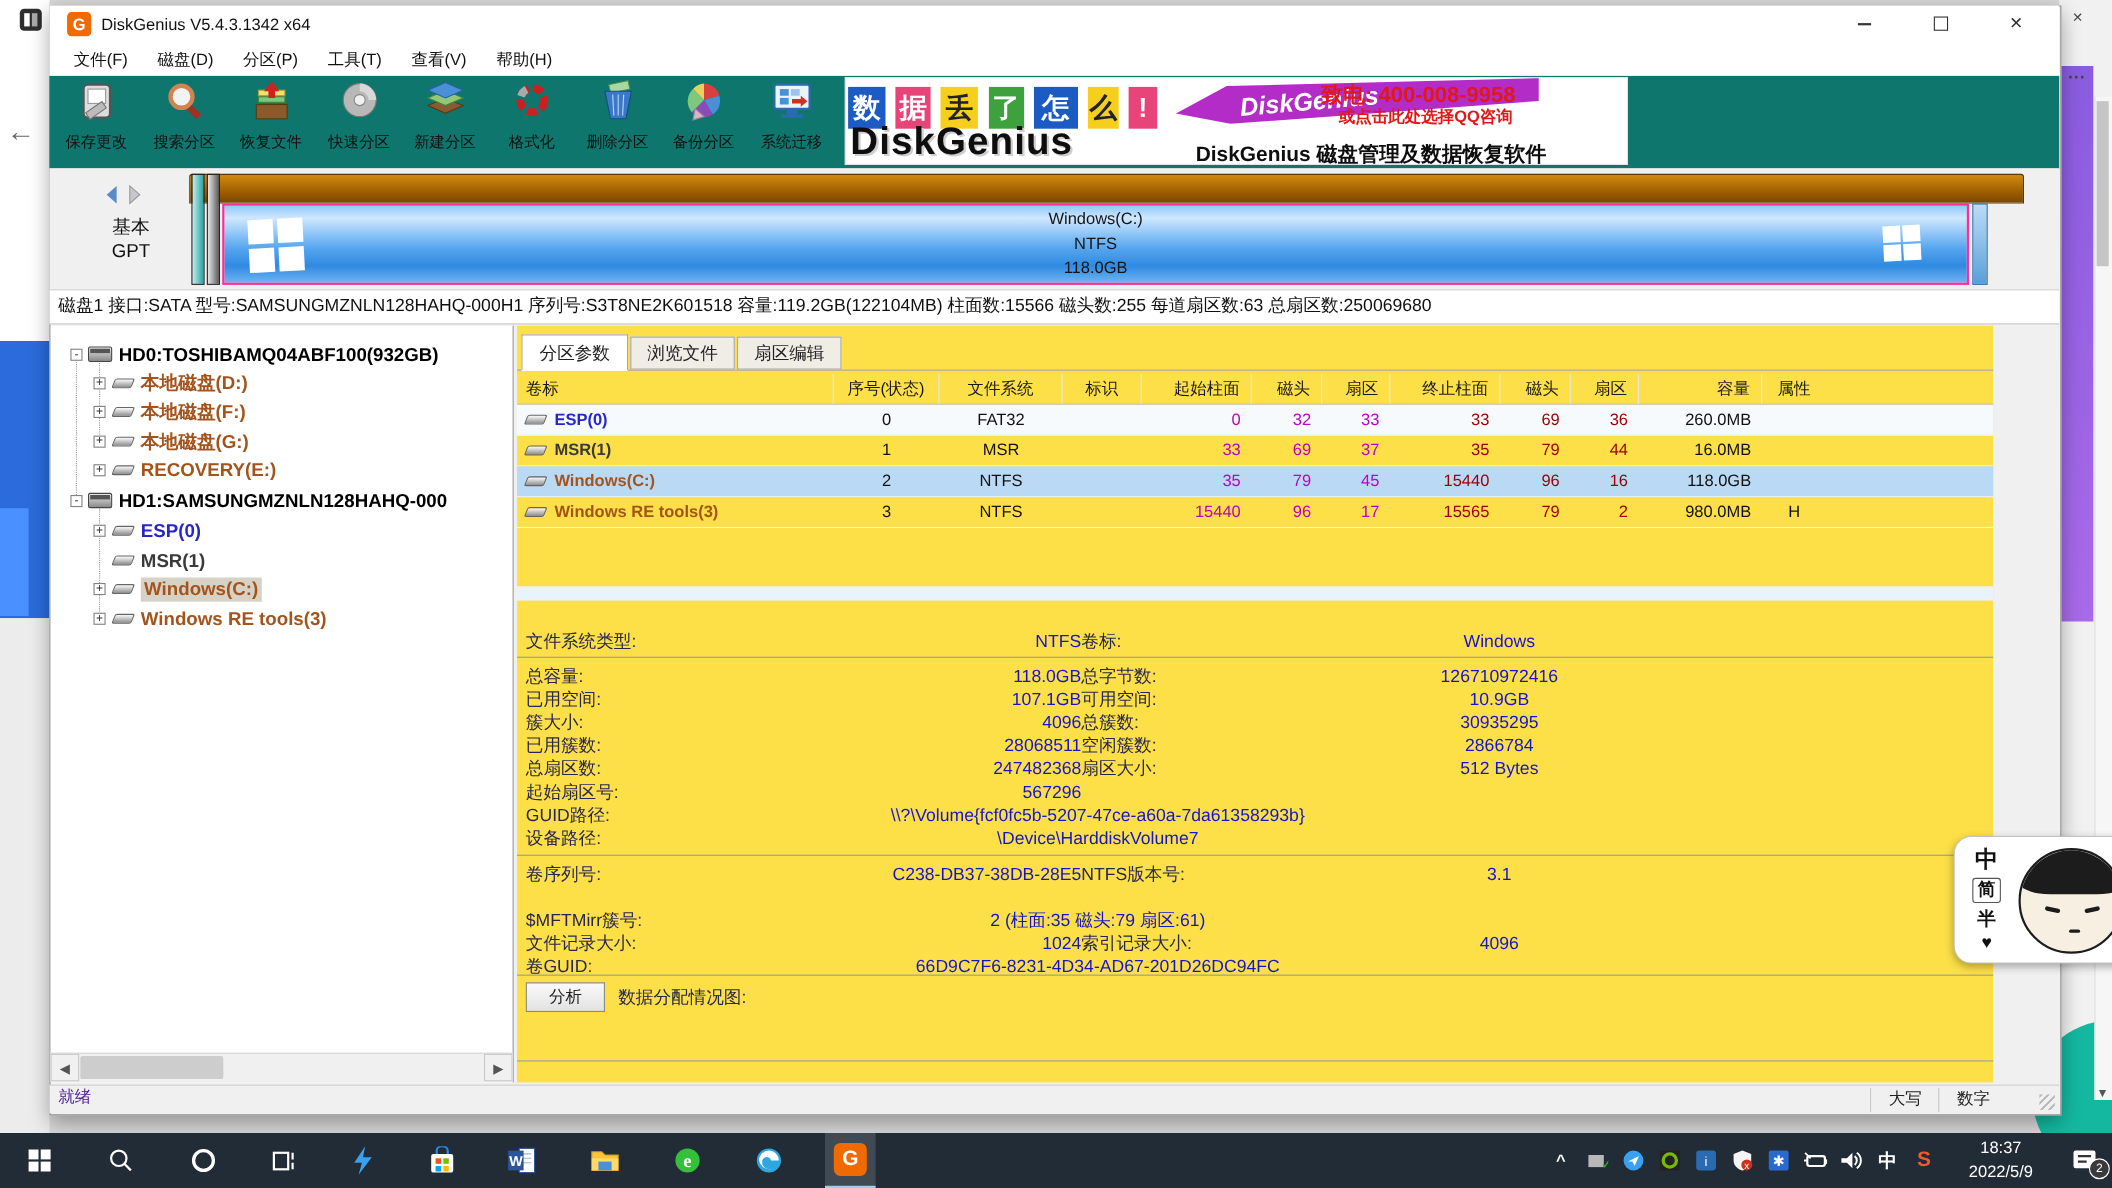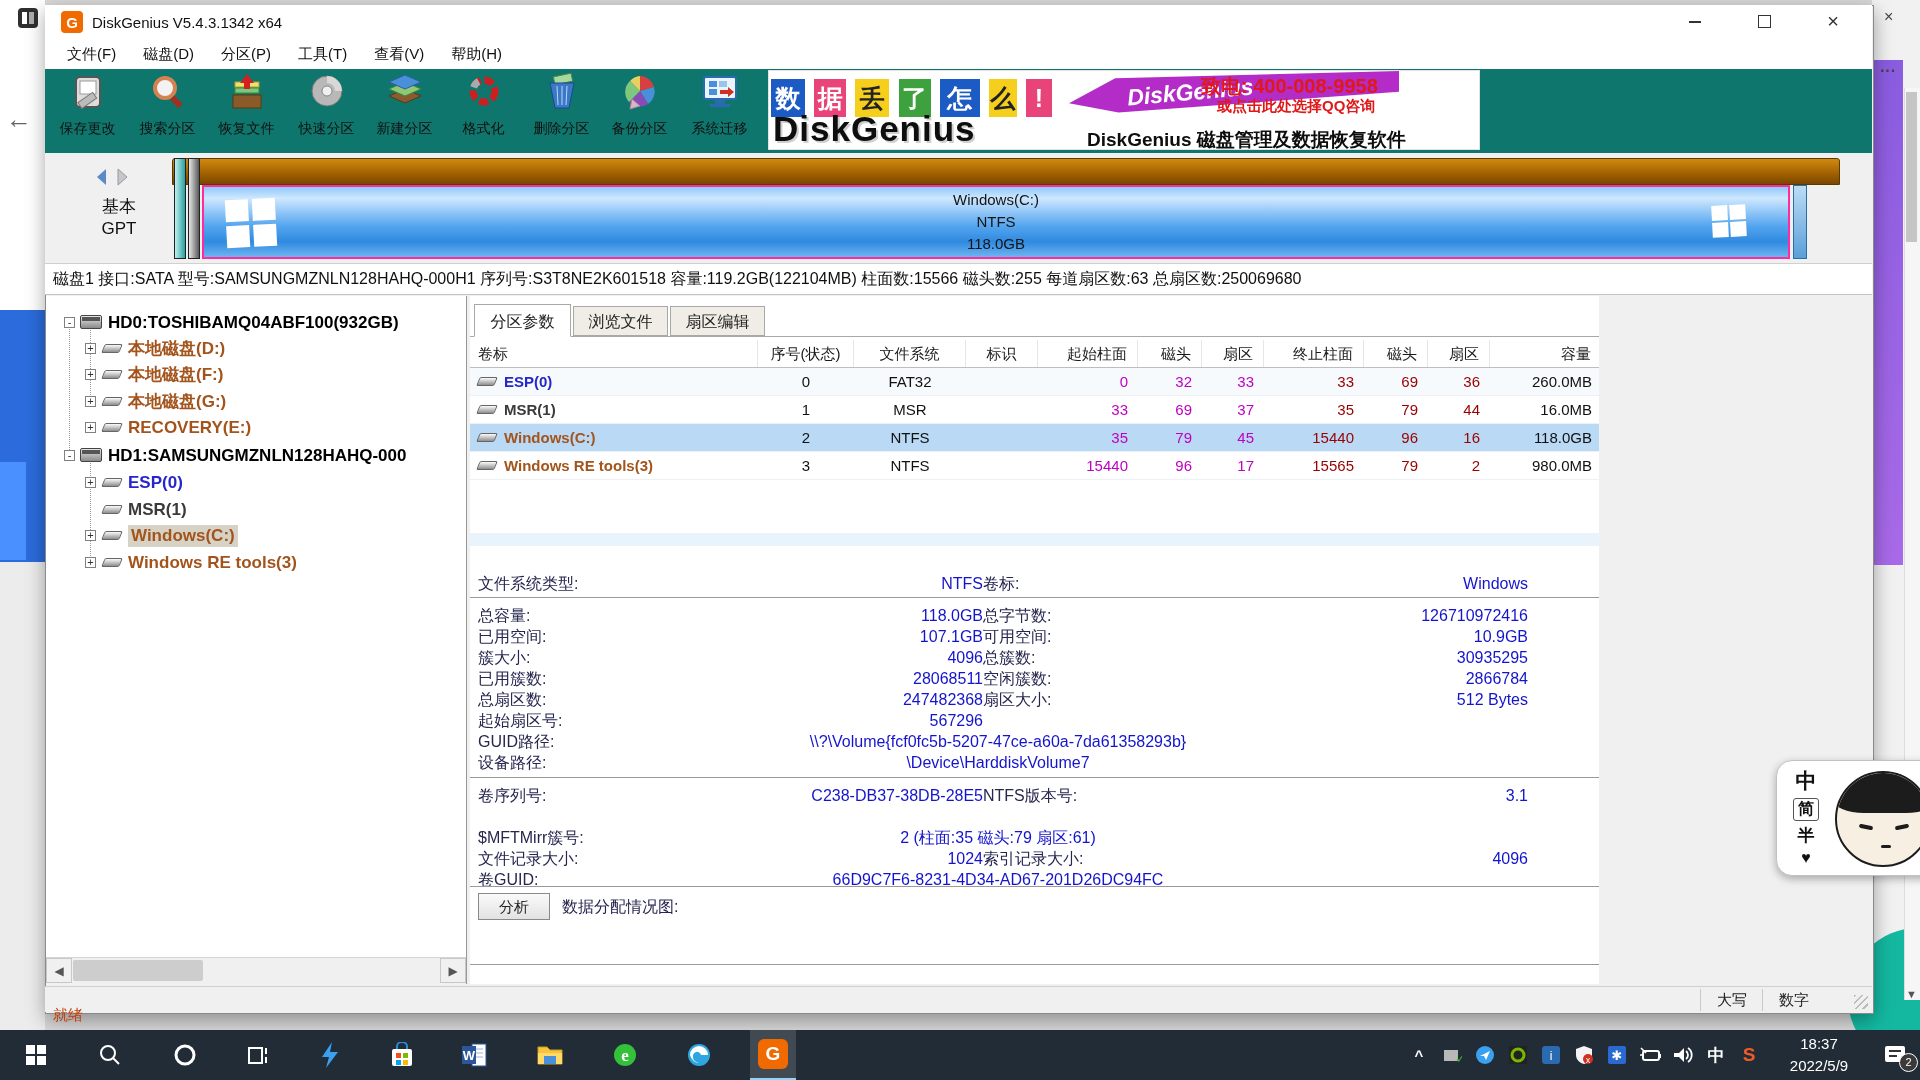--- a/index.html
+++ b/index.html
@@ -51,41 +51,41 @@
   .dicon:before{content:"";position:absolute;left:1px;top:1px;right:1px;height:4px;background:#555}
   .picon{position:absolute;width:18px;height:9px;background:linear-gradient(#fbfbfb,#8e8e8e);border:1px solid #666;border-radius:2px;transform:skewX(-22deg);box-sizing:border-box}
   .tlab{position:absolute;font-size:17px;font-weight:bold;white-space:nowrap}
   .lab-disk{color:#000}.lab-brown{color:#a3541c}.lab-blue{color:#2626cc}.lab-dark{color:#3a3a3a}
   .sel-tree{background:#d6d2c6;padding:1px 3px}
   .dot-v{position:absolute;width:0;border-left:1px dotted #9a9a9a}
   .hscroll{position:absolute;left:0;top:661px;width:420px;height:26px;background:#f0f0f0;border-top:1px solid #d5d5d5}
   .sbtn{position:absolute;top:0;width:26px;height:25px;background:#f0f0f0;border:1px solid #c8c8c8;box-sizing:border-box;color:#555;font-size:12px;text-align:center;line-height:24px}
   .sthumb{position:absolute;left:27px;top:2px;width:130px;height:21px;background:#cdcdcd;border-radius:2px}
   
-  .rpanel{left:470px;top:296px;width:1129px;height:688px;background:#ffffff;overflow:hidden}
+  .rpanel{left:470px;top:296px;width:1342px;height:688px;background:#fde047;overflow:hidden}
   .tab{position:absolute;top:10px;height:30px;line-height:30px;text-align:center;font-size:16px;background:#efede6;border:1px solid #a8a8a8;box-sizing:border-box;color:#222}
   .tab.active{top:8px;height:33px;line-height:33px;background:#fff;border-bottom:1px solid #fff;z-index:2}
   .tabline{position:absolute;left:0;top:40px;width:1402px;height:0;border-top:1px solid #a8a8a8}
   .tg{display:grid;grid-template-columns:288px 96px 112px 72px 100px 64px 62px 100px 64px 62px 112px 58px}
   .thead{position:absolute;left:0;top:44px;width:1402px;height:28px;border-bottom:1px solid #bdbdbd;box-sizing:border-box}
   .hc{font-size:15px;color:#1a1a1a;line-height:27px;border-right:1px solid #e6e6e6;box-sizing:border-box;white-space:nowrap;overflow:hidden}
   .tr{position:absolute;left:0;width:1402px;height:28px;border-bottom:1px solid #ebf1f6;box-sizing:border-box}
   .tr .cell{line-height:27px;font-size:15px;white-space:nowrap;overflow:hidden}
   .r-name{position:relative;padding-left:34px;font-weight:bold}
   .r-name .picon{left:8px;top:9px}
   .ar{text-align:right;padding-right:10px}.ac{text-align:center}
   .cs{color:#c000c0}.ce{color:#9a0000}.ck{color:#111}
   .rowsel{background:#b9d9f5}
   .rowtint{background:#f6fafd}
   .stripe{position:absolute;left:0;width:1402px;height:13px;background:#e9f3fb}
   .dl{color:#26264f}.dv{color:#1414cc}
   .drow{position:absolute;left:8px;width:1160px;height:21px;font-size:16px;line-height:21px;display:grid}
   .d2{grid-template-columns:210px 295px 215px 330px}
   .d1{grid-template-columns:210px 620px}
-  .drow .v1{text-align:right}.drow .vc{text-align:center}.drow .v2{text-align:right}
+  .drow .v1{text-align:right}.drow .vc{text-align:center}.drow .v2{text-align:center}
   .divider{position:absolute;left:0;width:1402px;height:0;border-top:1px solid #9a9a9a}
   .anabtn{position:absolute;left:8px;top:597px;width:72px;height:27px;background:linear-gradient(#fafafa,#e2e2e2);border:1px solid #8a8a8a;box-sizing:border-box;
           text-align:center;line-height:25px;font-size:15px;color:#222}
   .alloclab{position:absolute;left:92px;top:601px;font-size:16px;color:#26264f}
   
   .statusbar{left:45px;top:986px;width:1827px;height:26px;background:#f0f0f0;border-top:1px solid #cfcfcf;box-sizing:border-box}
   .stfield{position:absolute;top:2px;height:22px;line-height:22px;text-align:center;border-left:1px solid #c8c8c8;font-size:15px;color:#222}
   .grip{position:absolute;right:4px;bottom:3px;width:14px;height:14px;
         background:repeating-linear-gradient(135deg,#bbb 0 2px,transparent 2px 5px)}
   
@@ -509,21 +509,21 @@
   </div>
   <div class="divider" style="top:590px"></div>
 
   <div class="anabtn">分析</div>
   <div class="alloclab">数据分配情况图:</div>
 
   <div class="divider" style="top:668px"></div>
 </div>
 
 <div class="abs statusbar">
-  <span class="abs" style="left:8px;top:17px;line-height:22px;font-size:15px;color:#c2410c">就绪</span>
+  <span class="abs" style="left:8px;top:0;line-height:22px;font-size:15px;color:#4c1d95">就绪</span>
   <span class="stfield" style="left:1655px;width:62px">大写</span>
   <span class="stfield" style="left:1717px;width:62px">数字</span>
   <span class="grip"></span>
 </div>
 
 <div class="abs taskbar">
   <div class="tico" style="left:13px">
     <span class="wlogo" style="width:20px;height:20px;transform:none;gap:2px">
         <i></i>
         <i></i>

